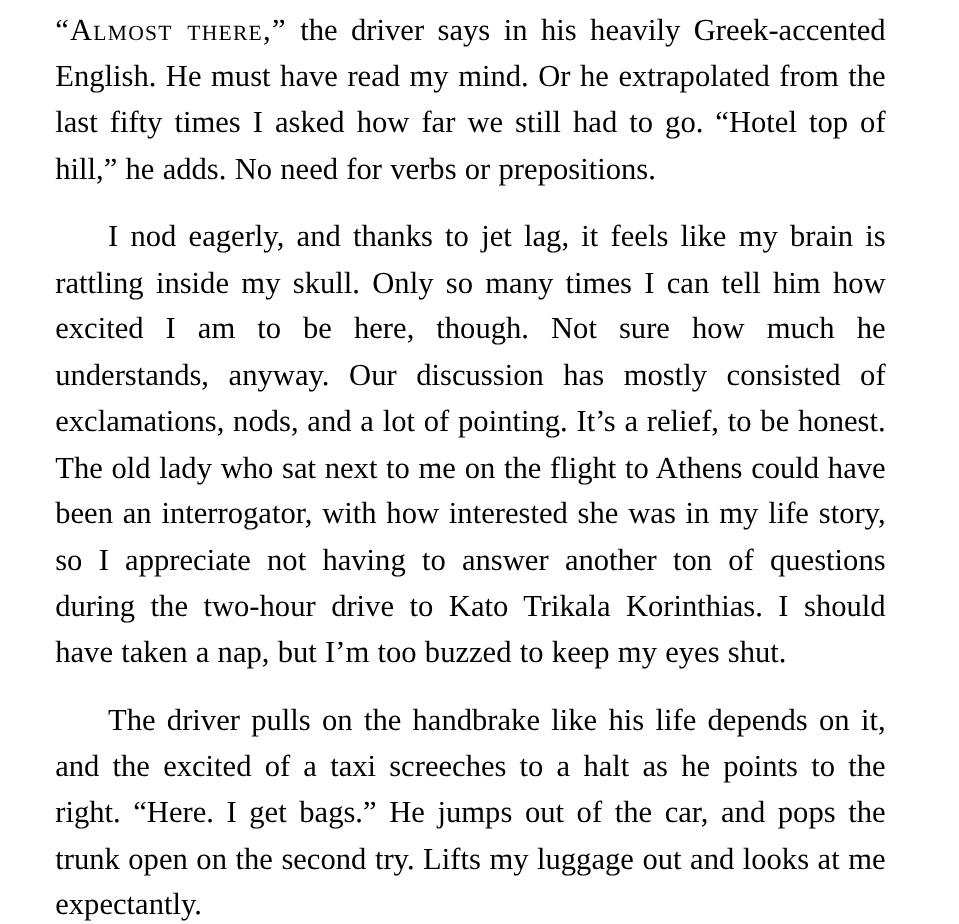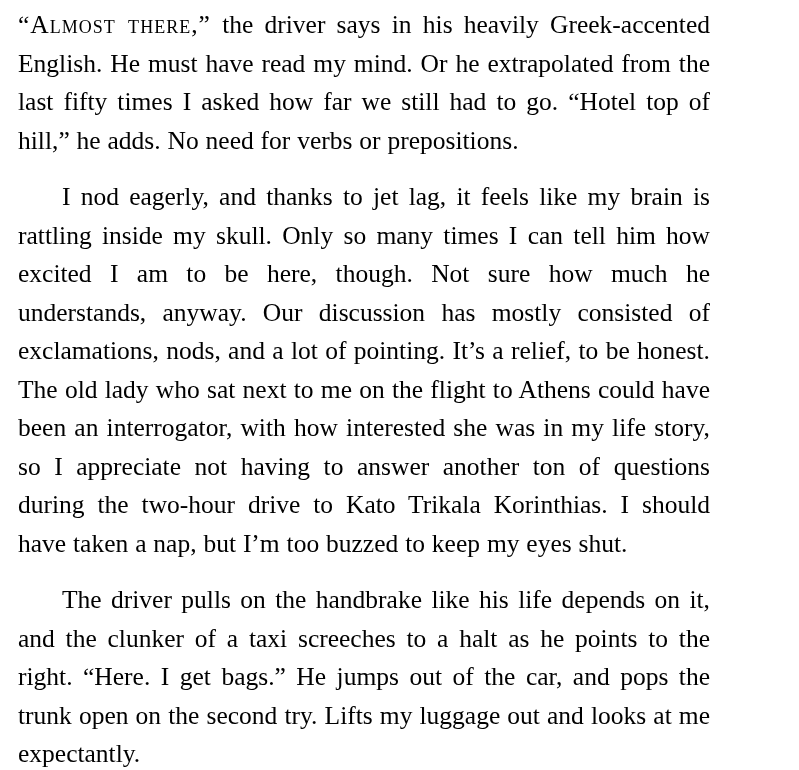--- a/index.html
+++ b/index.html
@@ -12,20 +12,21 @@
     height: 770px;
     overflow: hidden;
     font-family: "Liberation Serif", "DejaVu Serif", serif;
     color: #000000;
   }
   .page {
     box-sizing: border-box;
     width: 734px;
     height: 770px;
     padding: 6px 24px 0 18px;
+    margin-left: 28px;
   }
   .para {
     font-size: 25.5px;
     line-height: 38.5px;
     text-align: justify;
     text-justify: inter-word;
     margin: 0 0 18px 0;
     hyphens: none;
     word-spacing: 0.02em;
   }
@@ -44,16 +45,16 @@
 
   <p class="para">
     <span class="smallcaps">“Almost there,”</span><span> the driver says in his heavily Greek-accented English. He must have read my mind. Or he extrapolated from the last fifty times I asked how far we still had to go. “Hotel top of hill,” he adds. No need for verbs or prepositions.</span>
   </p>
 
   <p class="para indent">
     <span>I nod eagerly, and thanks to jet lag, it feels like my brain is rattling inside my skull. Only so many times I can tell him how excited I am to be here, though. Not sure how much he understands, anyway. Our discussion has mostly consisted of exclamations, nods, and a lot of pointing. It’s a relief, to be honest. The old lady who sat next to me on the flight to Athens could have been an interrogator, with how interested she was in my life story, so I appreciate not having to answer another ton of questions during the two-hour drive to Kato Trikala Korinthias. I should have taken a nap, but I’m too buzzed to keep my eyes shut.</span>
   </p>
 
   <p class="para indent">
-    <span>The driver pulls on the handbrake like his life depends on it, and the clunker of a taxi screeches to a halt as he points to the right. “Here. I get bags.” He jumps out of the car, and pops the trunk open on the second try. Lifts my luggage out and looks at me expectantly.</span>
+    <span>The driver pulls on the handbrake like his life depends on it, and the excited of a taxi screeches to a halt as he points to the right. “Here. I get bags.” He jumps out of the car, and pops the trunk open on the second try. Lifts my luggage out and looks at me expectantly.</span>
   </p>
 
 </div>
 
 </body></html>

